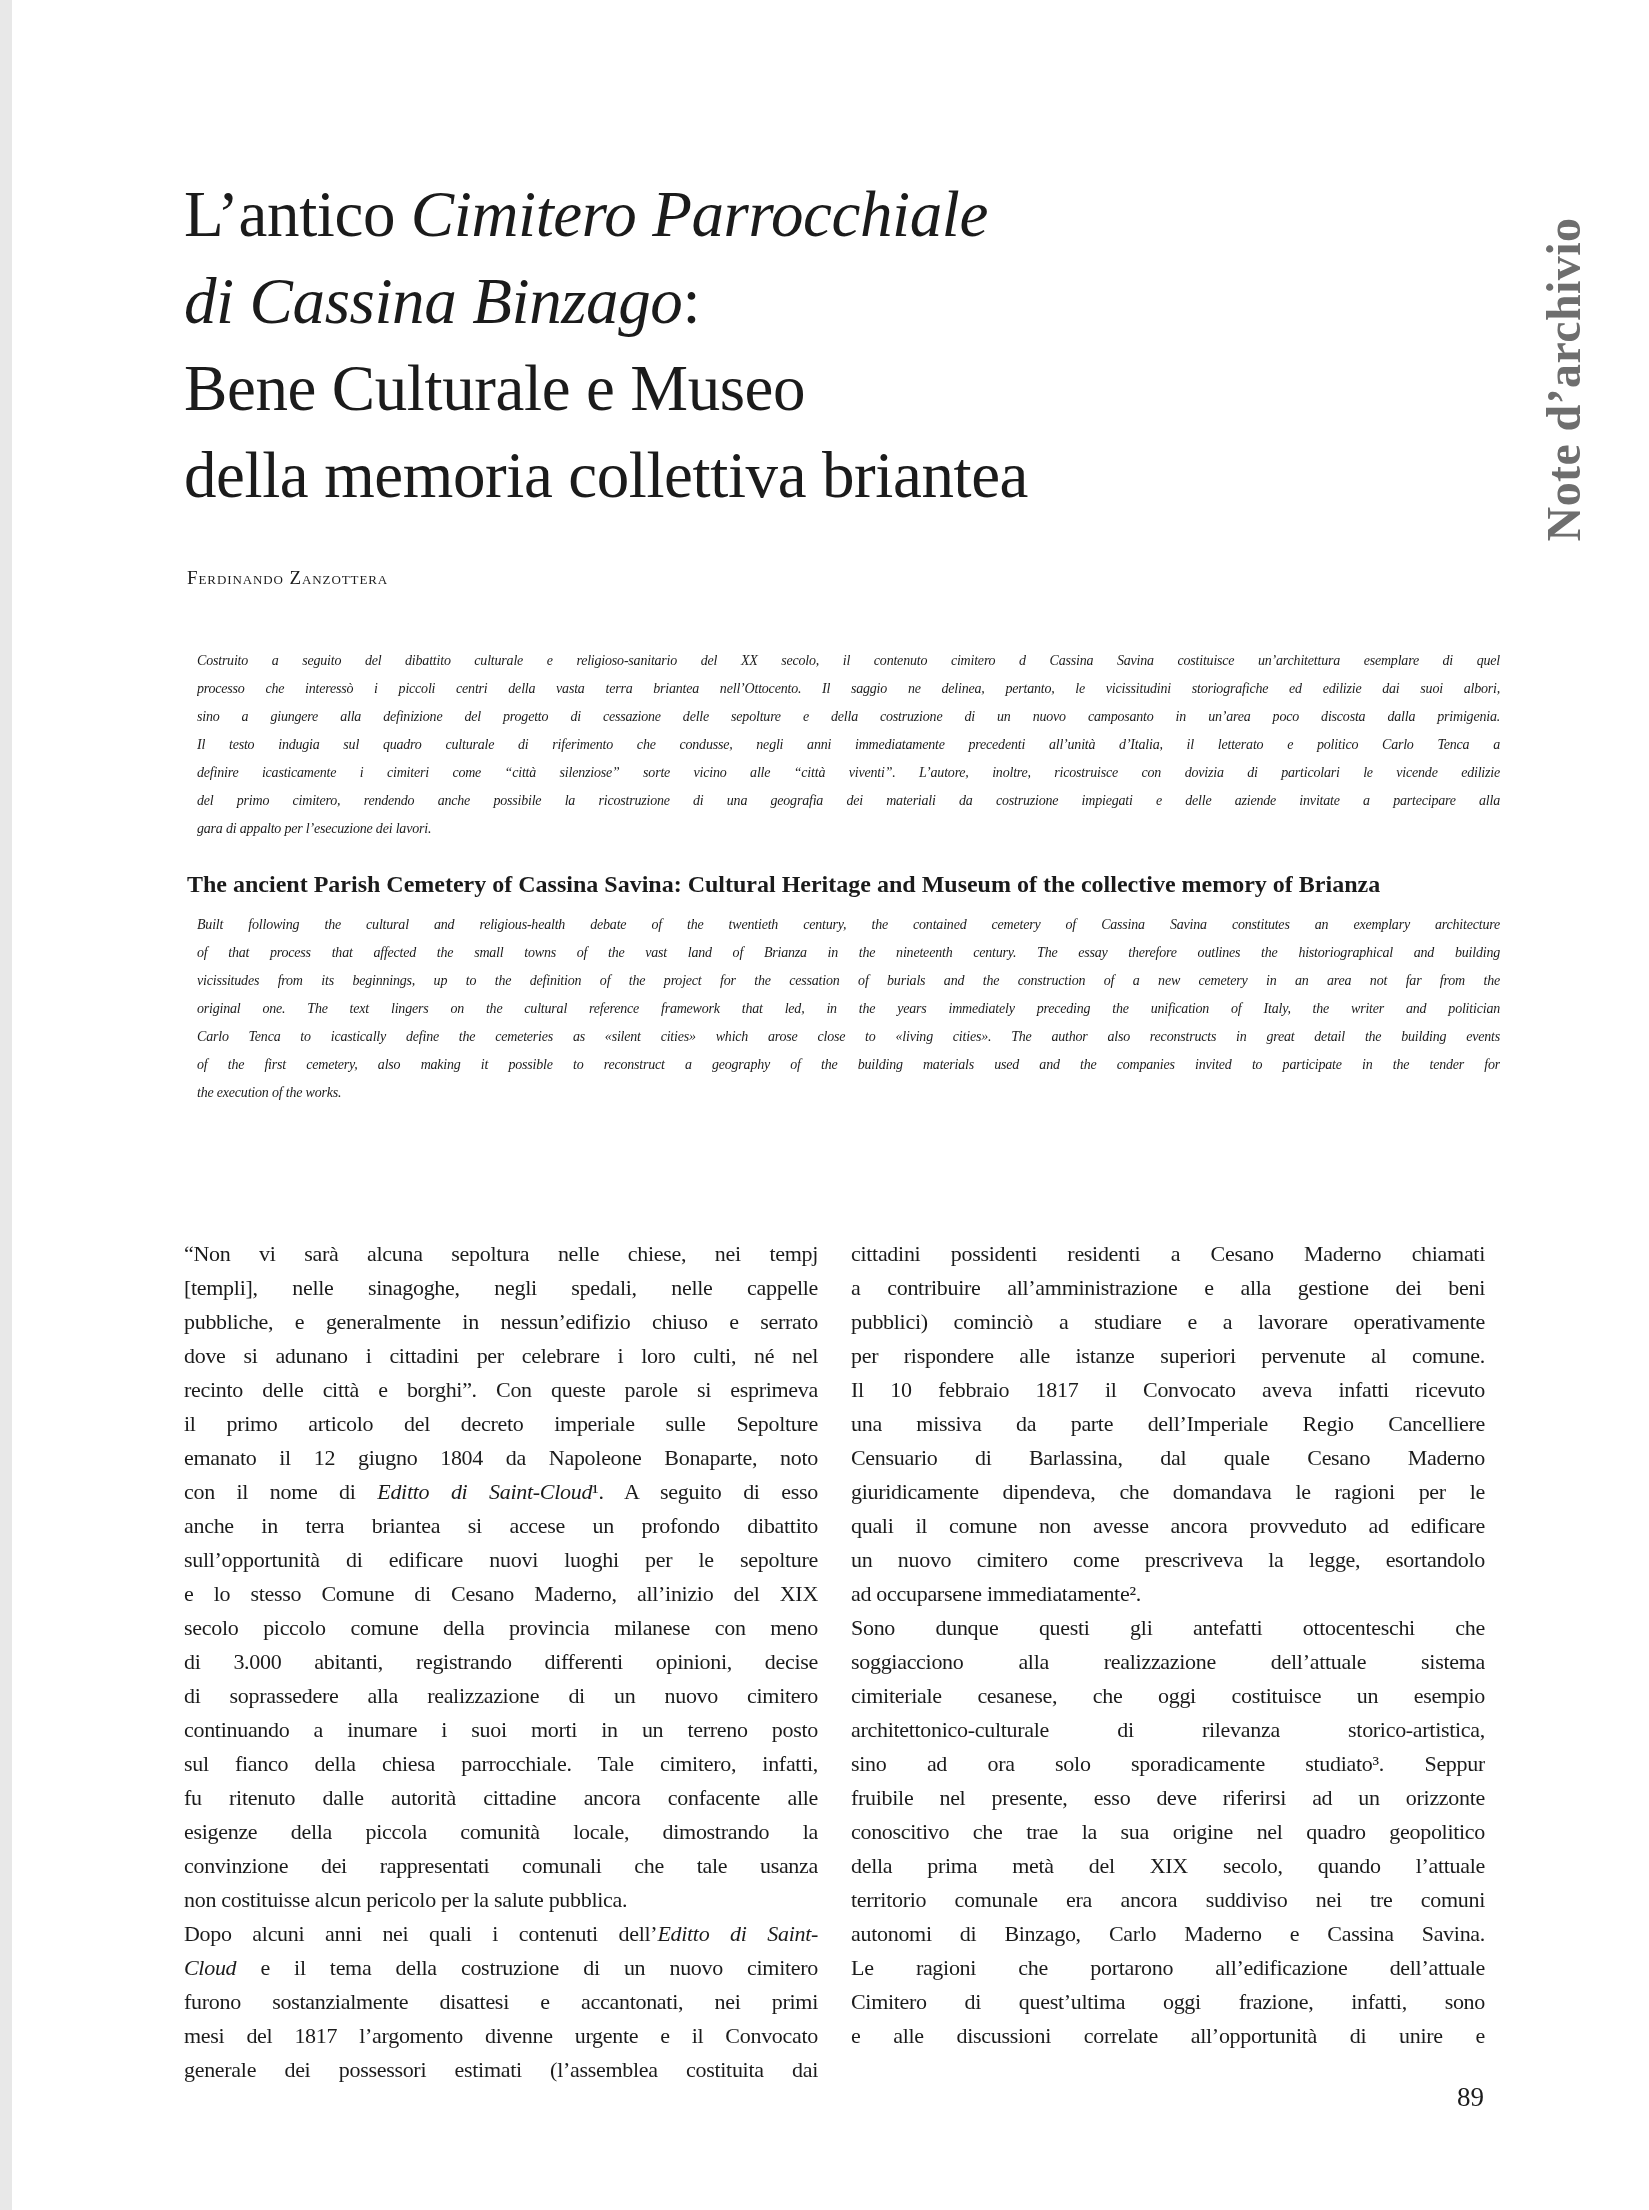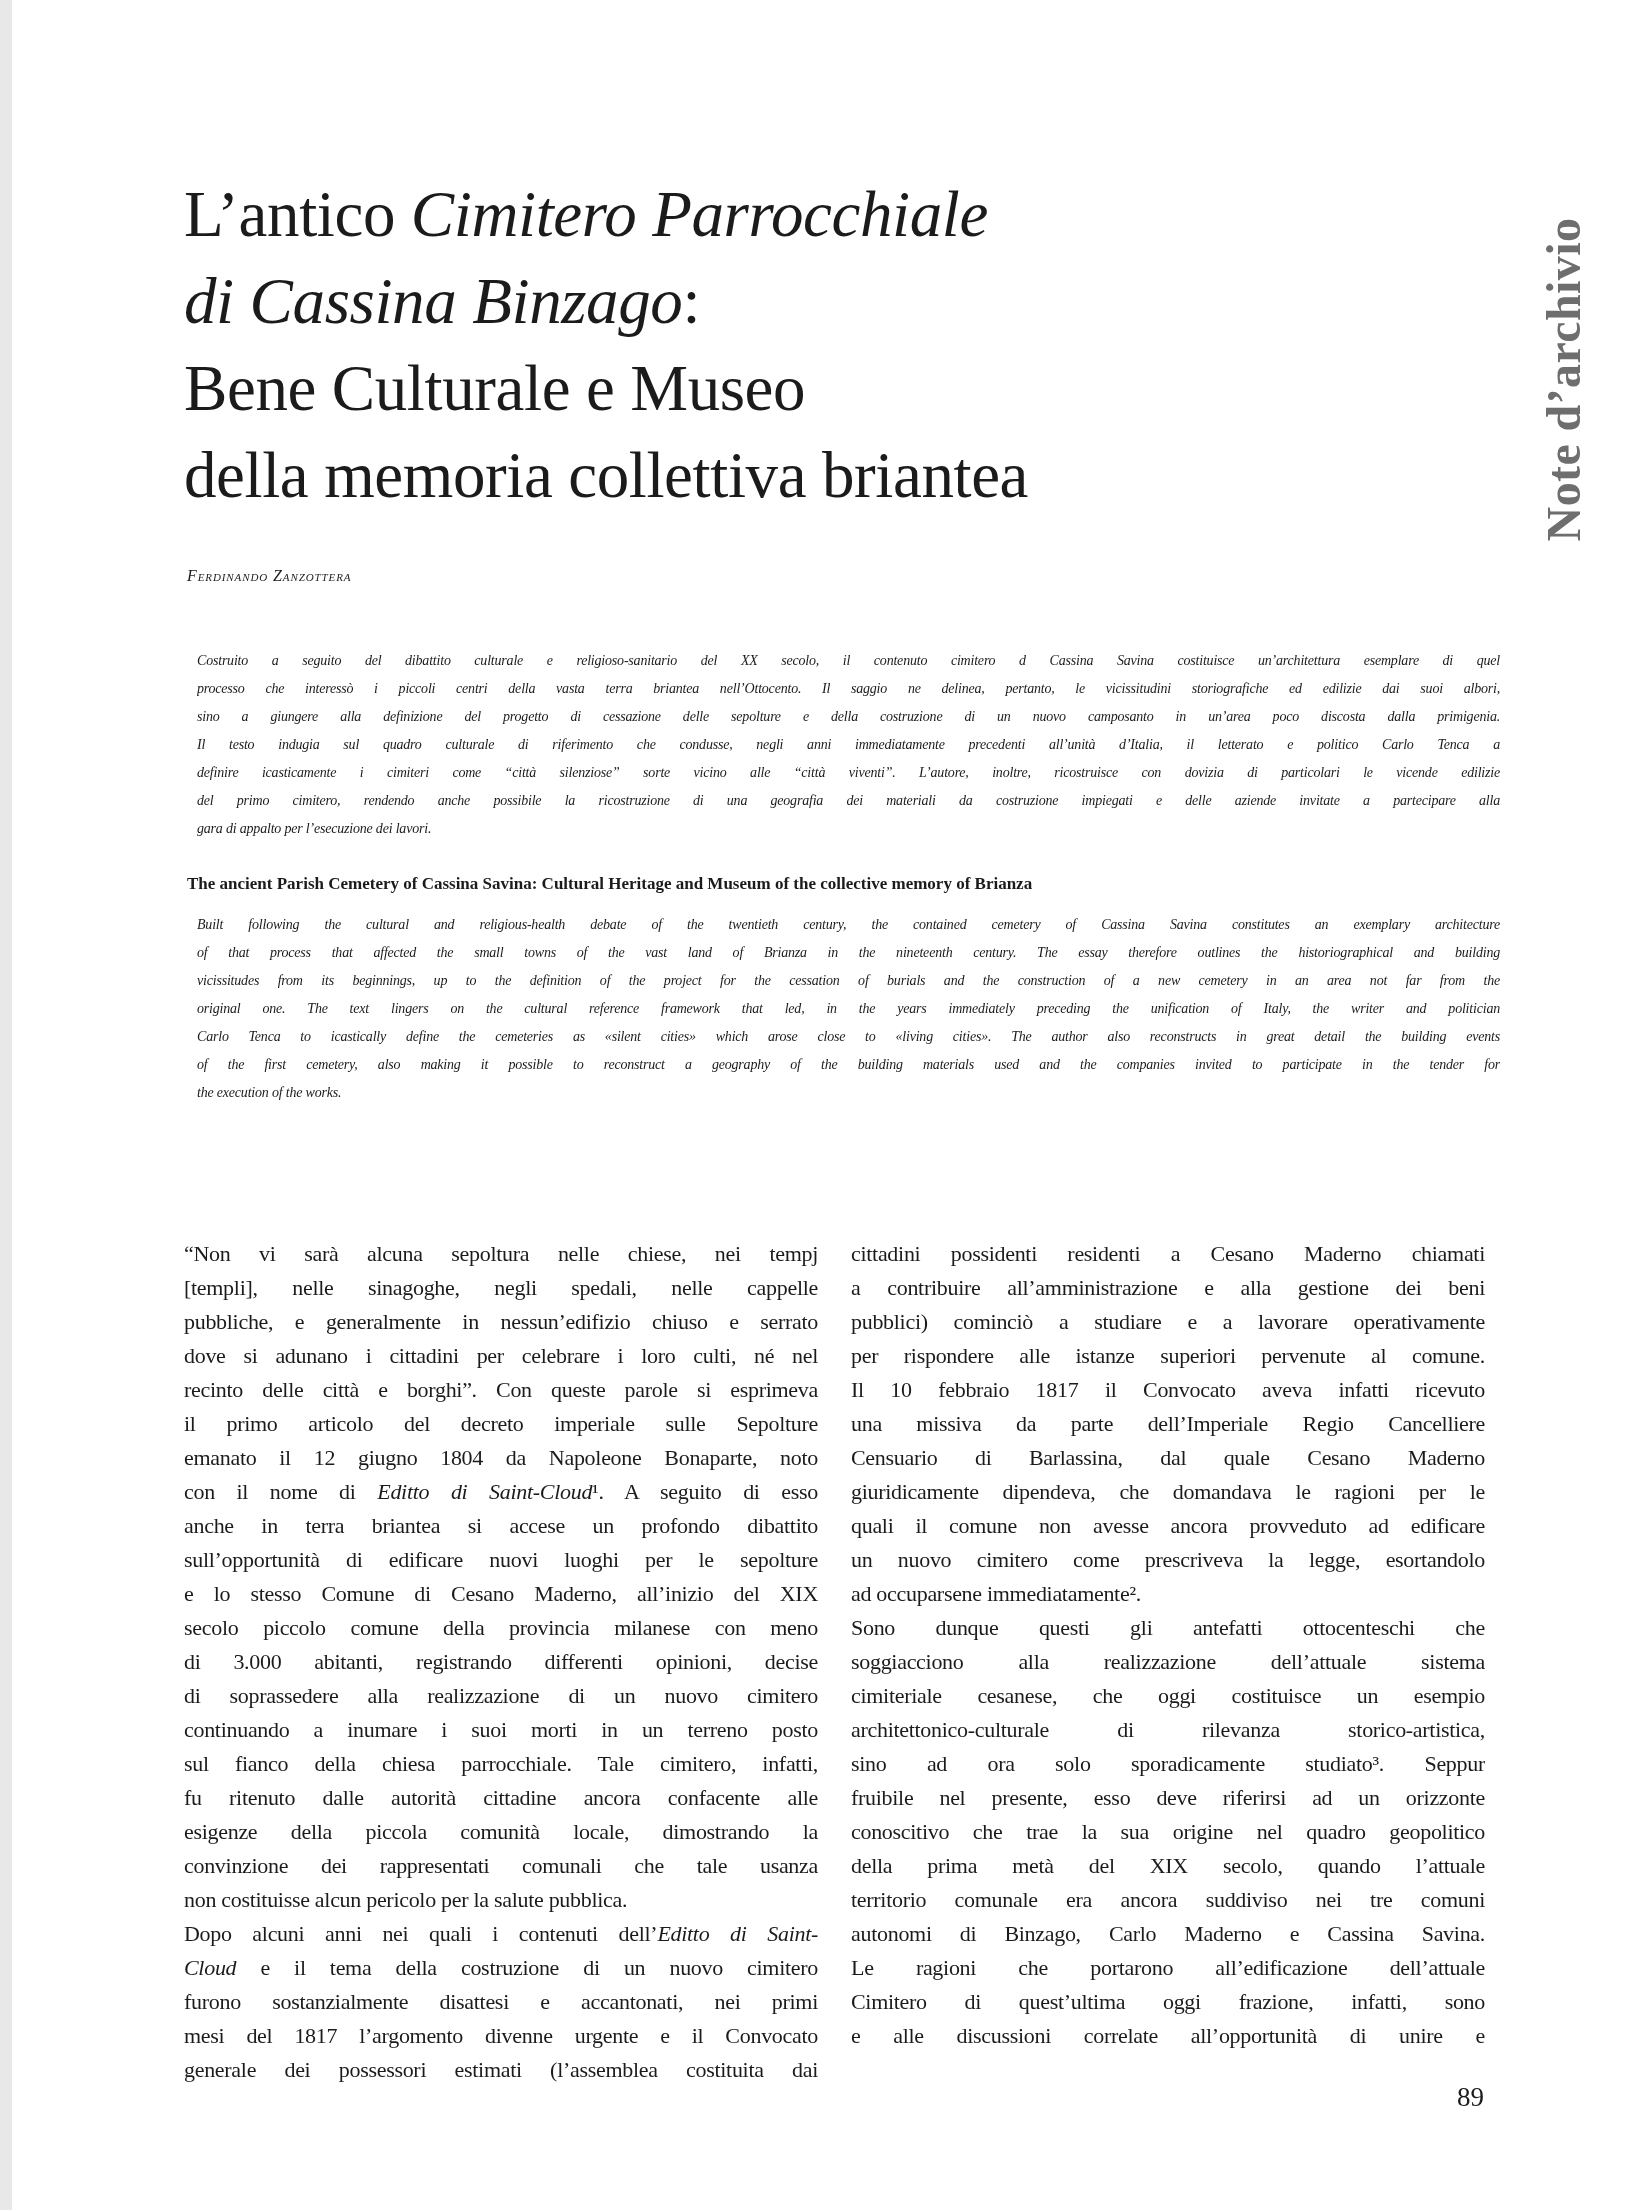--- a/index.html
+++ b/index.html
@@ -15,33 +15,33 @@
   
   .title-block{
     position:absolute;left:172px;top:171px;width:1265px;
     font-size:65px;line-height:87px;font-weight:normal;
     letter-spacing:-0.4px;
   }
   .title-block em{font-style:italic;}
   
   .author-line{
     position:absolute;left:175px;top:567px;
-    font-size:16px;font-variant:small-caps;letter-spacing:0.9px;font-style:italic;
+    font-size:19px;font-variant:small-caps;letter-spacing:0.9px;
   }
   
   .abstract{
     position:absolute;left:185px;width:1303px;
     font-size:14px;font-style:italic;line-height:28px;
     letter-spacing:-0.2px;
   }
   .abstract-it{top:647px;}
   .abstract-en{top:911px;}
   .heading-en{
     position:absolute;left:175px;top:870px;width:1303px;
-    font-size:17px;font-weight:bold;line-height:28px;
+    font-size:24px;font-weight:bold;line-height:28px;
   }
   
   .body-col{
     position:absolute;top:1237px;width:634px;
     font-size:22px;line-height:34px;letter-spacing:-0.3px;
   }
   .col-left{left:172px;}
   .col-right{left:839px;}
   .body-col em,.abstract em{font-style:italic;}
   

